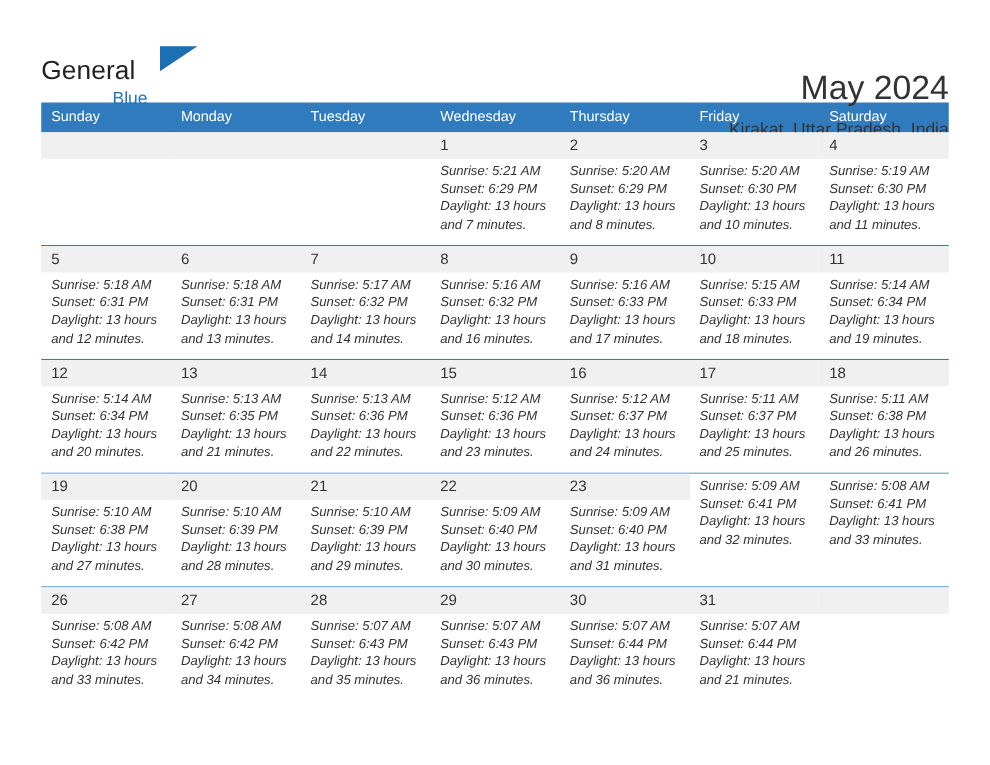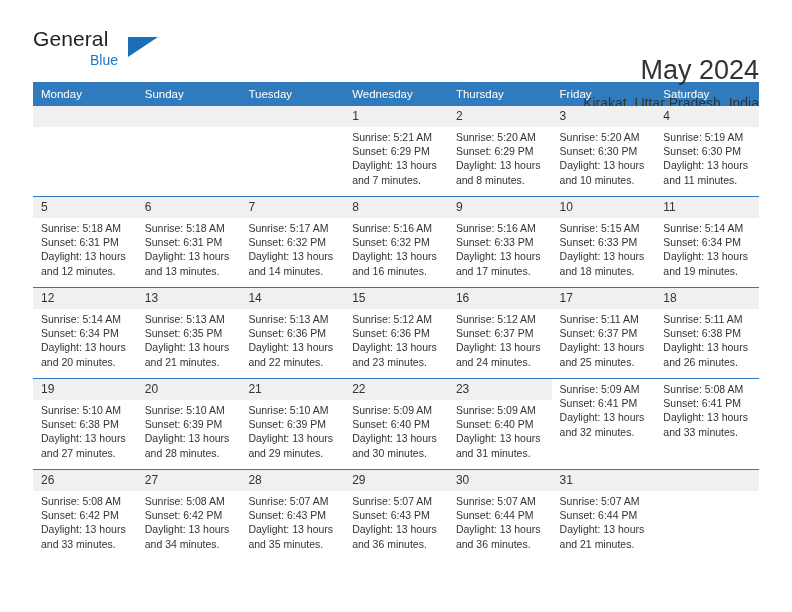--- a/index.html
+++ b/index.html
@@ -13,21 +13,21 @@
   .page { position:relative; width:792px; height:612px; padding:0 33px; }
 
   
   .topbar {
     display:flex; align-items:flex-start; justify-content:space-between;
     height:72px; padding-top:28px;
   }
   .logo { position:relative; width:120px; height:52px; }
   .logo-general {
     font-size:21px; color:#222222; letter-spacing:.1px;
-    line-height:22px; display:block;
+    line-height:22px; display:block;margin-top:18px;
   }
   .logo-blue {
     font-size:14px; color:#1f76c0; line-height:22px; display:block;
     margin-left:57px; margin-top:-1px;
   }
   .logo-tri {
     position:absolute; left:95px; top:9px;
     width:0; height:0;
     border-left:30px solid #1b6fb5;
     border-bottom:20px solid transparent;
@@ -57,20 +57,21 @@
   }
   .cell .datenum {
     background:#f0f0f0;
     font-size:12px; color:#333333;
     padding:3px 0 3px 8px; line-height:15px;
     height:21px;
   }
   .cell.empty .datenum { background:#f0f0f0; color:transparent; }
   .cell .lines {
     padding:3px 6px 0 8px;
+    font-style:italic;
   }
   .cell .lines div {
     font-size:10.5px; line-height:14.2px; color:#333333;
     white-space:nowrap;
   }
 </style>
 </head>
 <body>
 
 <div class="page">
@@ -82,22 +83,22 @@
       <span class="logo-blue">Blue</span>
     </div>
     <div class="titles">
       <div class="cal-title">May 2024</div>
       <div class="cal-sub">Kirakat, Uttar Pradesh, India</div>
     </div>
   </div>
 
   <div class="cal">
     <div class="dow-row">
+      <div class="dow">Sunday</div>
       <div class="dow">Monday</div>
-      <div class="dow">Sunday</div>
       <div class="dow">Tuesday</div>
       <div class="dow">Wednesday</div>
       <div class="dow">Thursday</div>
       <div class="dow">Friday</div>
       <div class="dow">Saturday</div>
     </div>
     <div id="weeks-host">
         <div class="week">
           <div class="cell empty">
             <div class="datenum"></div>

